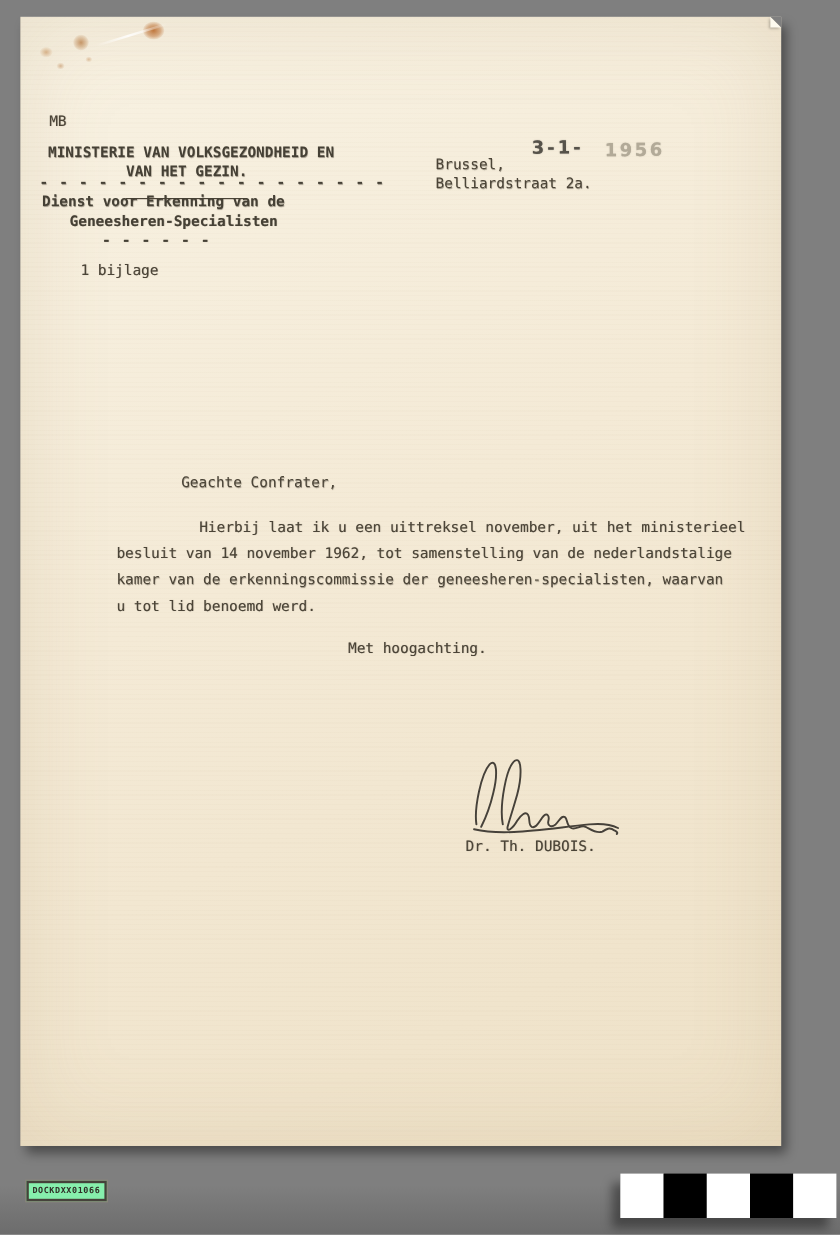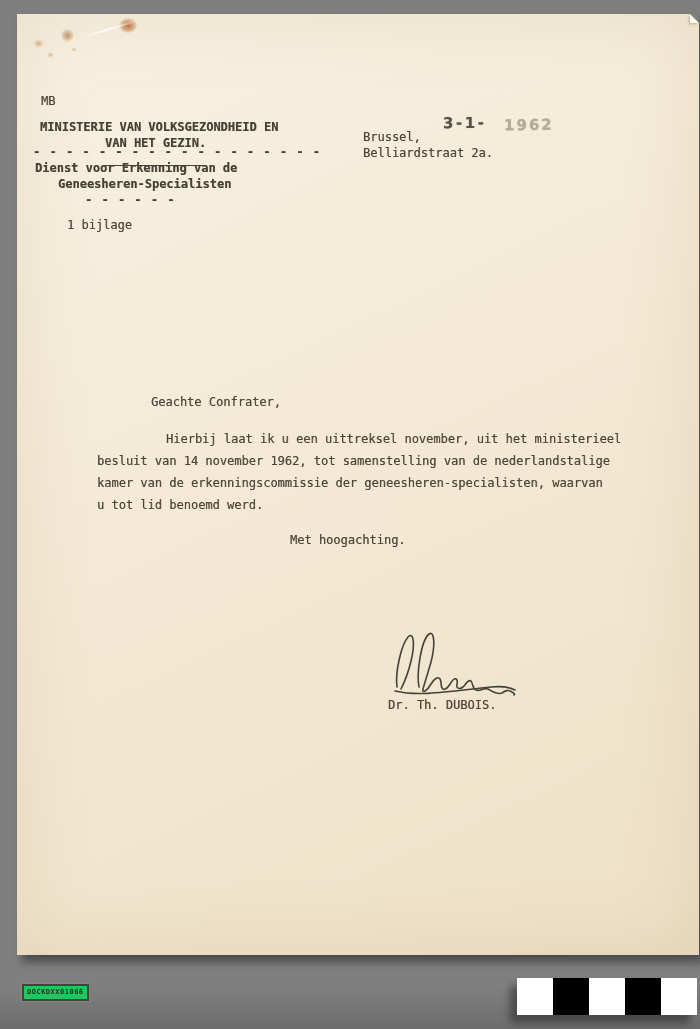--- a/index.html
+++ b/index.html
@@ -3,21 +3,21 @@
 <meta charset="utf-8">
 <style>
   html,body { margin:0; padding:0; }
   body {
     width:700px; height:1029px; position:relative; overflow:hidden;
     background: linear-gradient(#7f7f7f 0%, #7f7f7f 96%, #6c6c6c 100%);
     font-family:"DejaVu Sans Mono","Liberation Mono",monospace;
   }
   
   .paper {
-    position:absolute; left:17px; top:14px; width:682px; height:941px;
+    position:absolute; left:17px; top:14px; width:634px; height:941px;
     background: linear-gradient(155deg,#f8f2e3 0%,#f4ead6 45%,#eee1c7 100%);
     box-shadow: 5px 7px 9px rgba(0,0,0,0.42), inset 0 0 75px rgba(165,135,90,0.17);
   }
   .paper-texture {
     position:absolute; left:0; top:0; right:0; bottom:0; pointer-events:none;
     background: repeating-linear-gradient(0deg, rgba(150,120,80,0.025) 0 1px, transparent 1px 4px);
   }
   
   .stain { position:absolute; border-radius:50%; pointer-events:none; }
   .stain1 { left:102px; top:4px;  width:18px; height:15px; background:radial-gradient(ellipse,#c0793f 0%,rgba(192,121,63,0.55) 45%,rgba(192,121,63,0) 75%); }
@@ -70,21 +70,21 @@
   }
   .stamp-day  { left:426px; top:100px; color:#56524a; letter-spacing:2.5px; transform:rotate(-0.6deg); text-shadow:0 0 1px rgba(86,82,74,0.6); }
   .stamp-year { left:487px; top:102px; color:#b2aa98; letter-spacing:2px;  transform:rotate(-0.6deg); text-shadow:0 0 1px rgba(178,170,152,0.8); }
 
   
   .signature { position:absolute; left:373px; top:614px; width:132px; height:76px; }
 
   
   .archive-label {
     position:absolute; left:22px; top:984px; height:12px; padding:1px 3px 0 3px;
-    background:#22c55e; border:2px solid #45423a; box-shadow:0 0 0 1px #8a867a;
+    background:#86efac; border:2px solid #45423a; box-shadow:0 0 0 1px #8a867a;
     font-size:7px; font-weight:bold; letter-spacing:0.5px; color:#2f2d26; line-height:11px;
   }
 
   
   .scale-bar {
     position:absolute; left:517px; top:978px; display:flex;
     box-shadow:-7px 8px 8px rgba(0,0,0,0.38);
   }
   .scale-bar .sq { width:36px; height:37px; }
 </style>
@@ -108,21 +108,21 @@
   <div class="tw tw-bold pos-min2"><span class="u-line">VAN HET GEZIN.</span></div>
   <div class="tw tw-bold pos-mindash">- - - - - - - - - - - - - - - - - -</div>
 
   <div class="tw tw-bold pos-svc1">Dienst voor Erkenning van de</div>
   <div class="tw tw-bold pos-svc2">Geneesheren-Specialisten</div>
   <div class="tw tw-bold pos-svcdash">- - - - - -</div>
 
   <div class="tw pos-encl">1 bijlage</div>
 
   <div class="stamp stamp-day">3-1-</div>
-  <div class="stamp stamp-year">1962</div>
+  <div class="stamp stamp-year">1956</div>
   <div class="tw pos-place">Brussel,</div>
   <div class="tw pos-street">Belliardstraat 2a.</div>
 
   <div class="tw pos-salut">Geachte Confrater,</div>
 
   <div class="tw pos-body1">Hierbij laat ik u een uittreksel november, uit het ministerieel</div>
   <div class="tw pos-body2">besluit van 14 november 1962, tot samenstelling van de nederlandstalige</div>
   <div class="tw pos-body3">kamer van de erkenningscommissie der geneesheren-specialisten, waarvan</div>
   <div class="tw pos-body4">u tot lid benoemd werd.</div>
 

